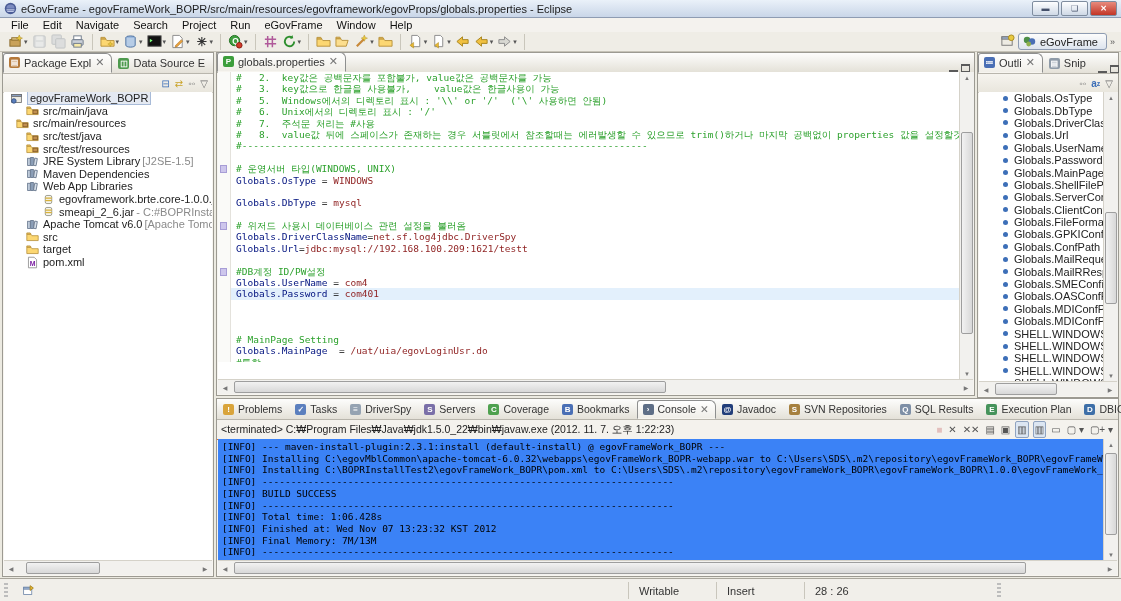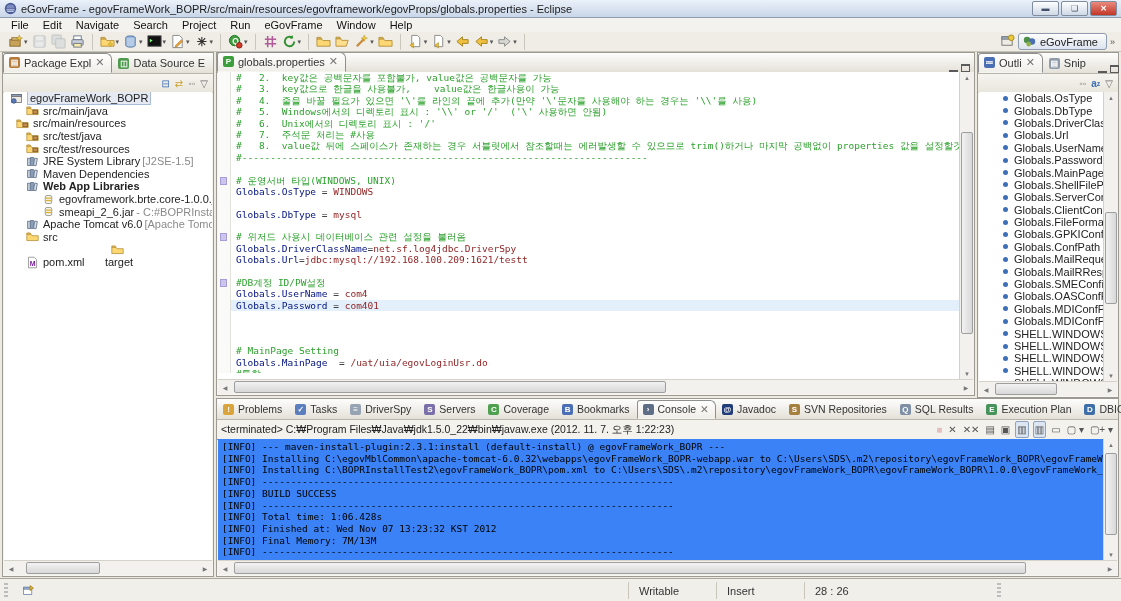--- a/index.html
+++ b/index.html
@@ -436,21 +436,21 @@
       <div class="trow" style="padding-left: 22px;">
         <span style="display: inline-flex;">
           <svg viewBox="0 0 16 16">
             <rect x="2" y="4" width="3.2" height="9" fill="#C2CEDD" stroke="#64748B"></rect>
             <rect x="5.8" y="3" width="3.2" height="10" fill="#8FA3BC" stroke="#64748B"></rect>
             <rect x="10" y="4" width="3.2" height="9" fill="#D6DEE8" stroke="#64748B" transform="rotate(10 11.6 8.5)"></rect>
           </svg>
         </span>
         <span>Maven Dependencies</span>
       </div>
-      <div class="trow" style="padding-left: 22px; font-weight: bold;">
+      <div class="trow" style="padding-left: 22px;">
         <span style="display: inline-flex;">
           <svg viewBox="0 0 16 16">
             <rect x="2" y="4" width="3.2" height="9" fill="#C2CEDD" stroke="#64748B"></rect>
             <rect x="5.8" y="3" width="3.2" height="10" fill="#8FA3BC" stroke="#64748B"></rect>
             <rect x="10" y="4" width="3.2" height="9" fill="#D6DEE8" stroke="#64748B" transform="rotate(10 11.6 8.5)"></rect>
           </svg>
         </span>
         <span>Web App Libraries</span>
       </div>
       <div class="trow" style="padding-left: 38px;">
@@ -487,21 +487,21 @@
       </div>
       <div class="trow" style="padding-left: 22px;">
         <span style="display: inline-flex;">
           <svg viewBox="0 0 16 16">
             <path d="M1 5.2h5l1.3 1.8H15V13H1z" fill="#FCD772" stroke="#B9923B"></path>
             <path d="M1 5.2V3.6h4.2l1 1.6z" fill="#EFC25E" stroke="#B9923B"></path>
           </svg>
         </span>
         <span>src</span>
       </div>
-      <div class="trow" style="padding-left: 22px; flex-direction: column;">
+      <div class="trow" style="padding-left: 22px;">
         <span style="display: inline-flex;">
           <svg viewBox="0 0 16 16">
             <path d="M1 5.2h5l1.3 1.8H15V13H1z" fill="#FCD772" stroke="#B9923B"></path>
             <path d="M1 5.2V3.6h4.2l1 1.6z" fill="#EFC25E" stroke="#B9923B"></path>
           </svg>
         </span>
         <span>target</span>
       </div>
       <div class="trow" style="padding-left: 22px;">
         <span style="display: inline-flex;">
@@ -528,21 +528,20 @@
       <span style="color:#777">✕</span>
     </span>
     <span class="pbtns">
       <span class="minico"></span>
       <span class="maxico"></span>
     </span>
   </div>
   <div id="editor-body">
       <div class="eline"><div class="eruler"></div><div class="etext"><span class="c">#   2.  key값은 공백문자를 포함불가, value값은 공백문자를 가능</span></div></div>
       <div class="eline"><div class="eruler"></div><div class="etext"><span class="c">#   3.  key값으로 한글을 사용불가,    value값은 한글사용이 가능</span></div></div>
-      <div class="eline"><div class="eruler"></div><div class="etext"><span class="c">#   4.  줄을 바꿀 필요가 있으면 '\'를 라인의 끝에 추가(만약 '\'문자를 사용해야 하는 경우는 '\\'를 사용)</span></div></div>
       <div class="eline"><div class="eruler"></div><div class="etext"><span class="c">#   5.  Windows에서의 디렉토리 표시 : '\\' or '/'  ('\' 사용하면 안됨)</span></div></div>
       <div class="eline"><div class="eruler"></div><div class="etext"><span class="c">#   6.  Unix에서의 디렉토리 표시 : '/'</span></div></div>
       <div class="eline"><div class="eruler"></div><div class="etext"><span class="c">#   7.  주석문 처리는 #사용</span></div></div>
       <div class="eline"><div class="eruler"></div><div class="etext"><span class="c">#   8.  value값 뒤에 스페이스가 존재하는 경우 서블릿에서 참조할때는 에러발생할 수 있으므로 trim()하거나 마지막 공백없이 properties 값을 설정할것</span></div></div>
       <div class="eline"><div class="eruler"></div><div class="etext"><span class="c">#-----------------------------------------------------------------------</span></div></div>
       <div class="eline"><div class="eruler"></div><div class="etext">&nbsp;</div></div>
       <div class="eline"><div class="eruler"><span class="emark"></span></div><div class="etext"><span class="c"># 운영서버 타입(WINDOWS, UNIX)</span></div></div>
       <div class="eline"><div class="eruler"></div><div class="etext"><span class="k">Globals.OsType</span><span class="s"> = </span><span class="v">WINDOWS</span></div></div>
       <div class="eline"><div class="eruler"></div><div class="etext">&nbsp;</div></div>
       <div class="eline"><div class="eruler"></div><div class="etext"><span class="k">Globals.DbType</span><span class="s"> = </span><span class="v">mysql</span></div></div>

